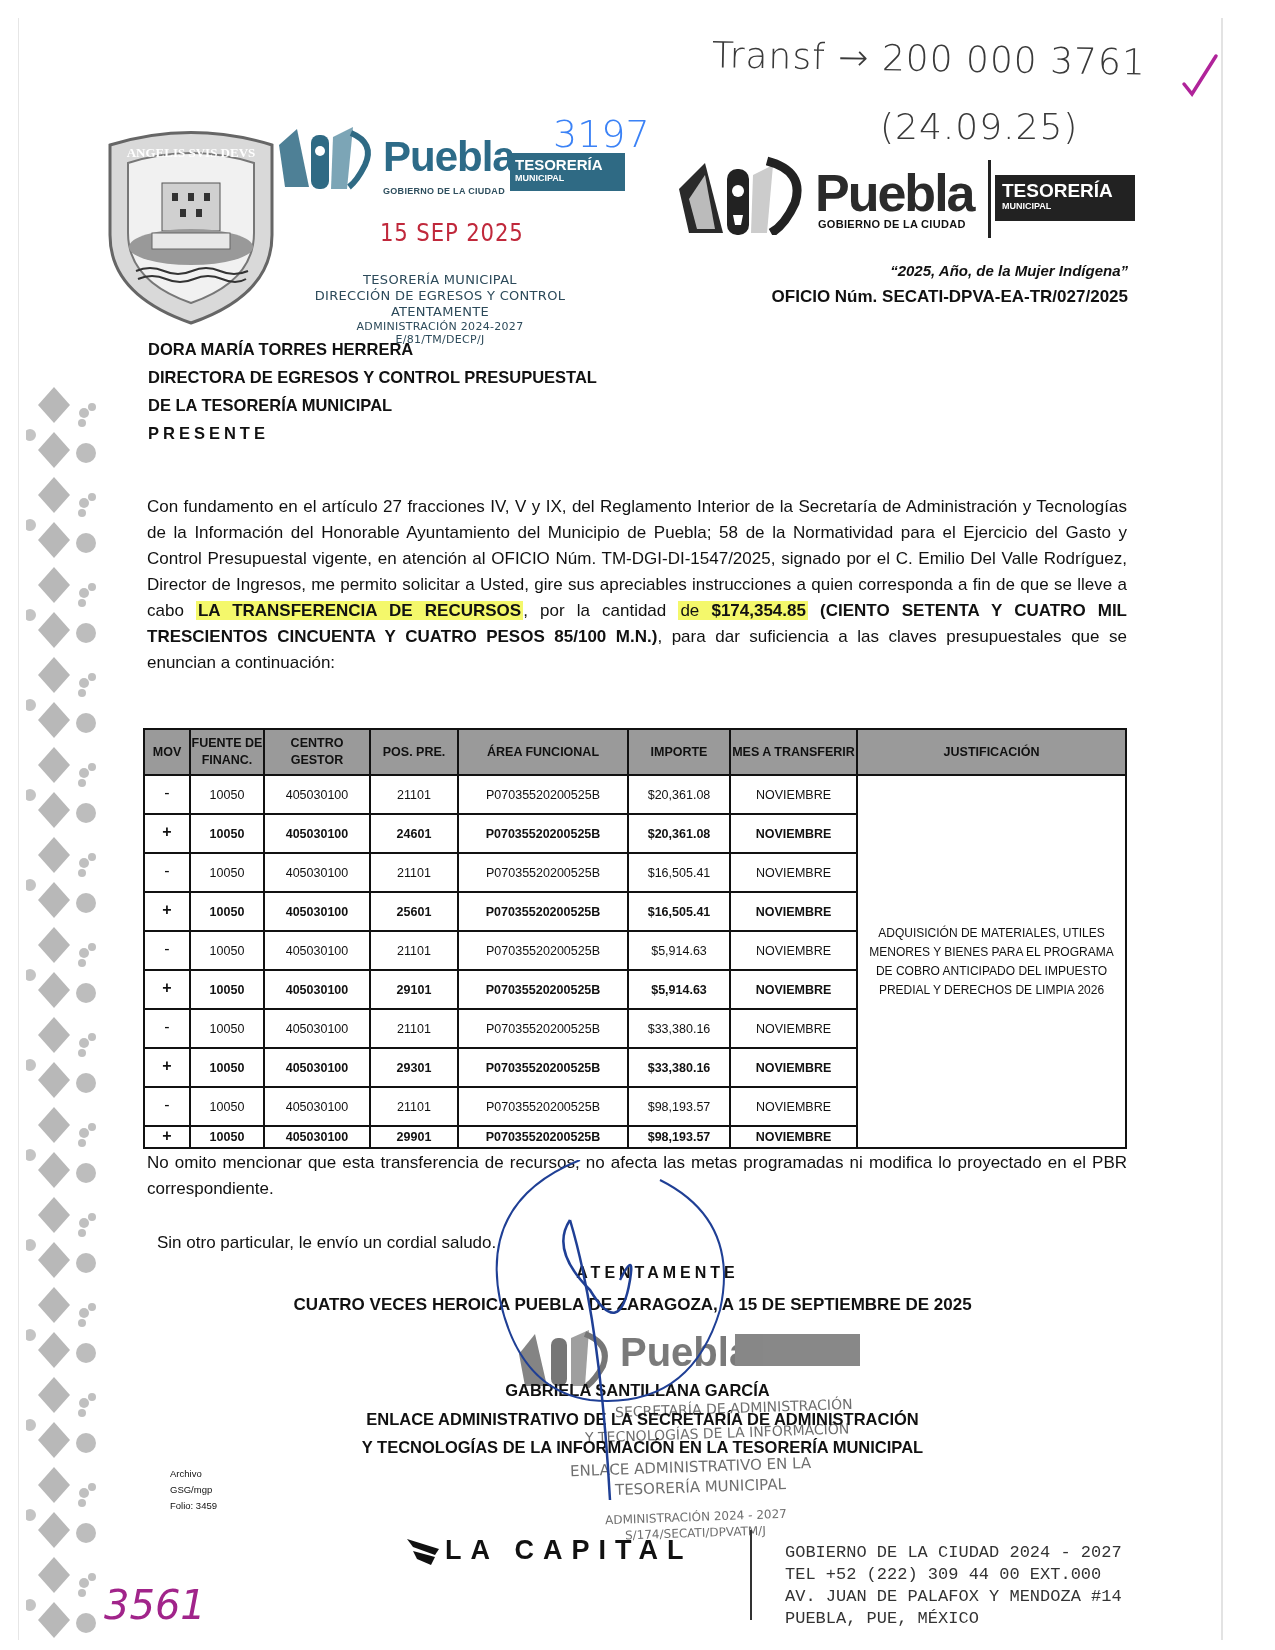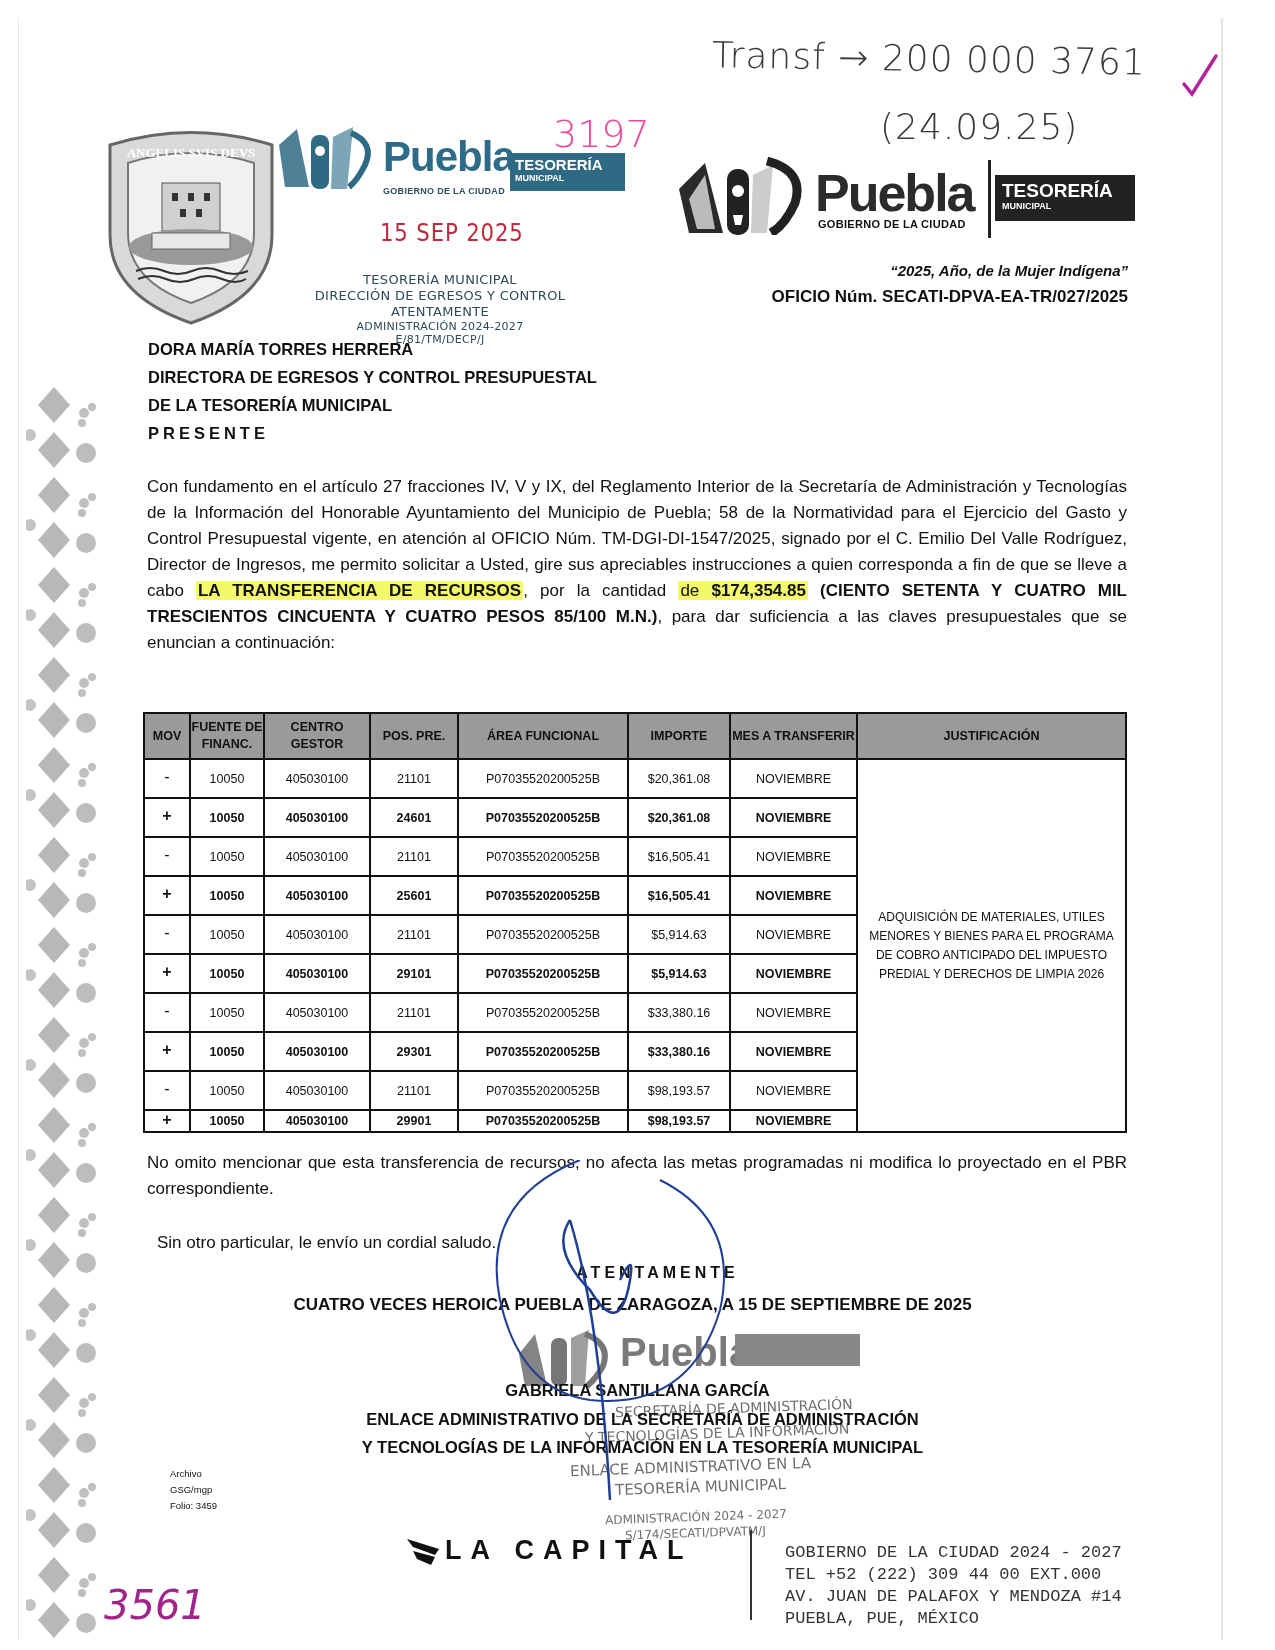--- a/index.html
+++ b/index.html
@@ -10,21 +10,21 @@
   .page-edge-right { position: absolute; right: 52px; top: 18px; bottom: 10px; width: 2px; background: #e3e3e3; }
 
   
   .deco-border { position: absolute; left: 26px; top: 385px; width: 80px; height: 1255px; }
   .deco-border svg { width: 100%; height: 100%; }
 
   
   .hand { position: absolute; font-family: "DejaVu Sans", sans-serif; font-weight: 300; color: #3a3a3a; }
   .hand-transf { left: 712px; top: 38px; font-size: 36px; letter-spacing: 1px; transform: rotate(1deg); }
   .hand-date { left: 880px; top: 106px; font-size: 36px; letter-spacing: 1px; }
-  .hand-3197 { position: absolute; left: 553px; top: 112px; font-size: 38px; color: #ec4899; font-family: "DejaVu Sans", sans-serif; font-weight: 300; }
+  .hand-3197 { position: absolute; left: 553px; top: 112px; font-size: 38px; color: #3b82f6; font-family: "DejaVu Sans", sans-serif; font-weight: 300; }
   .hand-3561 { position: absolute; left: 104px; top: 1582px; font-size: 40px; color: #a1248a; font-family: "DejaVu Sans", sans-serif; font-weight: 300; font-style: italic; }
   .checkmark { position: absolute; left: 1180px; top: 50px; width: 40px; height: 50px; }
 
   
   .coat { position: absolute; left: 100px; top: 125px; width: 182px; height: 200px; }
 
   
   .stamp-logo { position: absolute; left: 275px; top: 125px; width: 350px; height: 72px; }
   .stamp-logo .mark { position: absolute; left: 0; top: 0; width: 105px; height: 66px; }
   .stamp-logo .word { position: absolute; left: 108px; top: 8px; font-family: "Liberation Sans", sans-serif; font-weight: bold; font-size: 42px; color: #2d6b88; letter-spacing: -1px; }
@@ -49,26 +49,26 @@
   .main-logo .badge .t2 { font-size: 9px; font-weight: bold; display: block; }
 
   .motto { position: absolute; right: 147px; top: 262px; font-size: 15px; font-weight: bold; font-style: italic; }
   .oficio { position: absolute; right: 147px; top: 287px; font-size: 17px; font-weight: bold; }
 
   .addressee { position: absolute; left: 148px; top: 335px; }
   .addressee div { font-size: 16.5px; font-weight: bold; line-height: 28px; }
   .addressee .presente { letter-spacing: 4px; }
 
   .body-text { position: absolute; left: 147px; width: 980px; font-size: 17px; line-height: 26px; text-align: justify; }
-  .p1 { top: 474px; }
+  .p1 { top: 494px; }
   .hl { background: #f4f86b; font-weight: bold; padding: 0 2px; }
   .b { font-weight: bold; }
 
   
-  .table-wrap { position: absolute; left: 143px; top: 712px; width: 823px; }
+  .table-wrap { position: absolute; left: 143px; top: 728px; width: 823px; }
   table { border-collapse: collapse; width: 100%; table-layout: fixed; }
   th, td { border: 2.5px solid #111; text-align: center; vertical-align: middle; font-size: 12.5px; }
   th { background: #9a9a9a; font-weight: bold; font-size: 12.5px; line-height: 17px; height: 46px; }
   td { height: 39px; }
   tr.plus td { font-weight: bold; }
   tr.minus td { font-weight: normal; }
   td.just { font-size: 12px; font-weight: normal !important; line-height: 19px; padding: 16px 8px; vertical-align: middle; }
   td.mov { vertical-align: top; padding-top: 8px; font-size: 16px; }
 
   .p2 { top: 1150px; }

